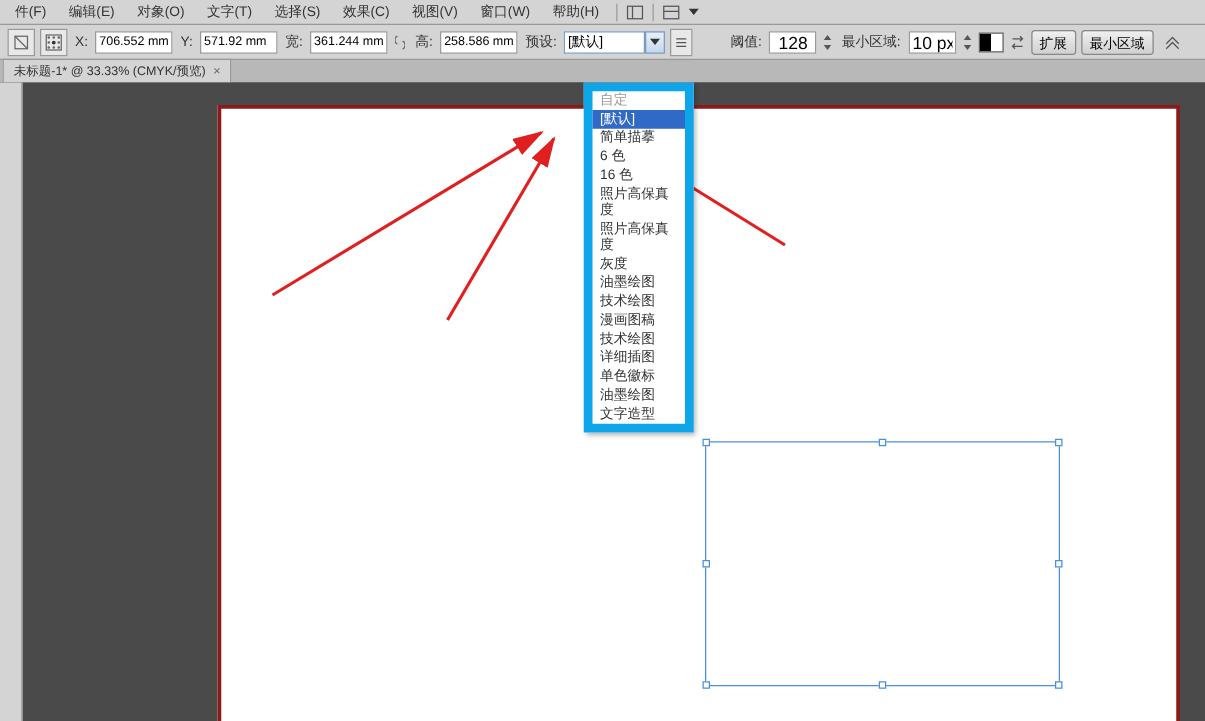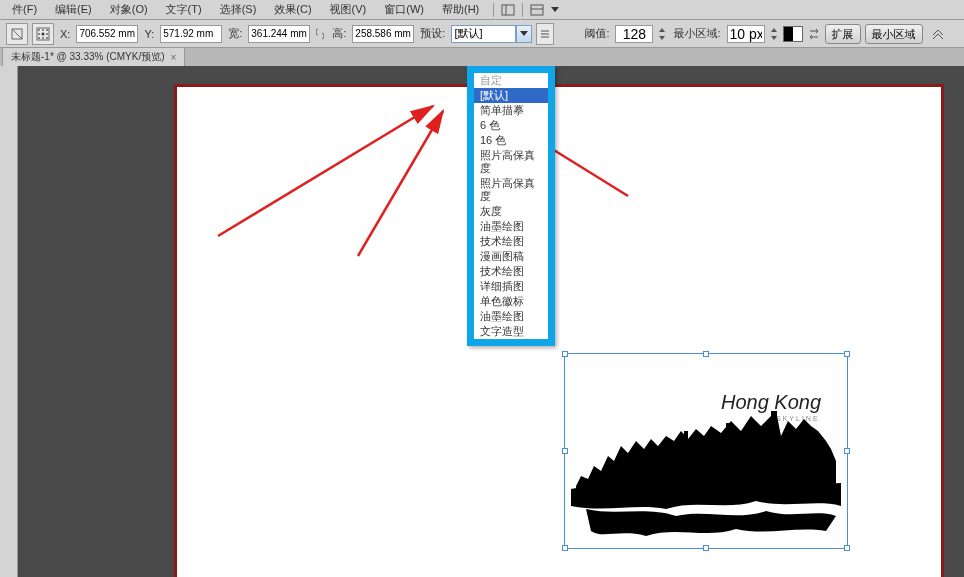--- a/index.html
+++ b/index.html
@@ -173,34 +173,20 @@
     <span>未标题-1* @ 33.33% (CMYK/预览)</span>
     <span class="tab-close">×</span>
   </div>
 </div>
 
 <div class="canvas-area">
   <div class="ruler-v"></div>
   <div class="canvas-wrap">
     <div class="artboard"></div>
 
-    <div class="skyline-img">
-      <svg width="280" height="150" viewBox="0 0 280 150">
-        <text x="155" y="18" font-family="cursive" font-style="italic" font-size="20" fill="#222">Hong Kong</text>
-        <text x="210" y="30" font-family="sans-serif" font-size="7" letter-spacing="2" fill="#888">SKYLINE</text>
-        <g fill="#000">
-          <path d="M10,95 L15,85 L22,88 L28,75 L35,80 L42,65 L48,70 L55,55 L62,62 L70,50 L78,58 L85,48 L92,55 L100,45 L108,50 L115,40 L122,48 L130,38 L138,45 L145,35 L155,42 L165,30 L175,40 L185,25 L195,35 L202,28 L210,20 L215,45 L222,30 L230,38 L238,28 L245,35 L252,40 L260,50 L265,58 L270,70 L270,100 L10,100 Z"></path>
-          <path d="M5,98 C30,92 60,96 90,90 C120,96 150,88 180,94 C210,88 240,95 275,92 L275,115 C250,108 220,118 190,110 C160,120 130,108 100,118 C70,112 40,122 5,115 Z"></path>
-          <path d="M20,118 C50,125 80,115 110,125 C140,118 170,130 200,120 C225,128 250,118 270,125 L260,140 C230,135 200,145 170,138 C140,148 110,135 80,145 C55,138 35,148 25,140 Z"></path>
-          <rect x="205" y="20" width="6" height="45"></rect>
-          <rect x="160" y="32" width="5" height="35"></rect>
-          <rect x="118" y="40" width="4" height="30"></rect>
-        </g>
-      </svg>
-    </div>
 
     <div class="selection-box">
       <div class="sel-handle sel-h-tl"></div>
       <div class="sel-handle sel-h-tm"></div>
       <div class="sel-handle sel-h-tr"></div>
       <div class="sel-handle sel-h-ml"></div>
       <div class="sel-handle sel-h-mr"></div>
       <div class="sel-handle sel-h-bl"></div>
       <div class="sel-handle sel-h-bm"></div>
       <div class="sel-handle sel-h-br"></div>

